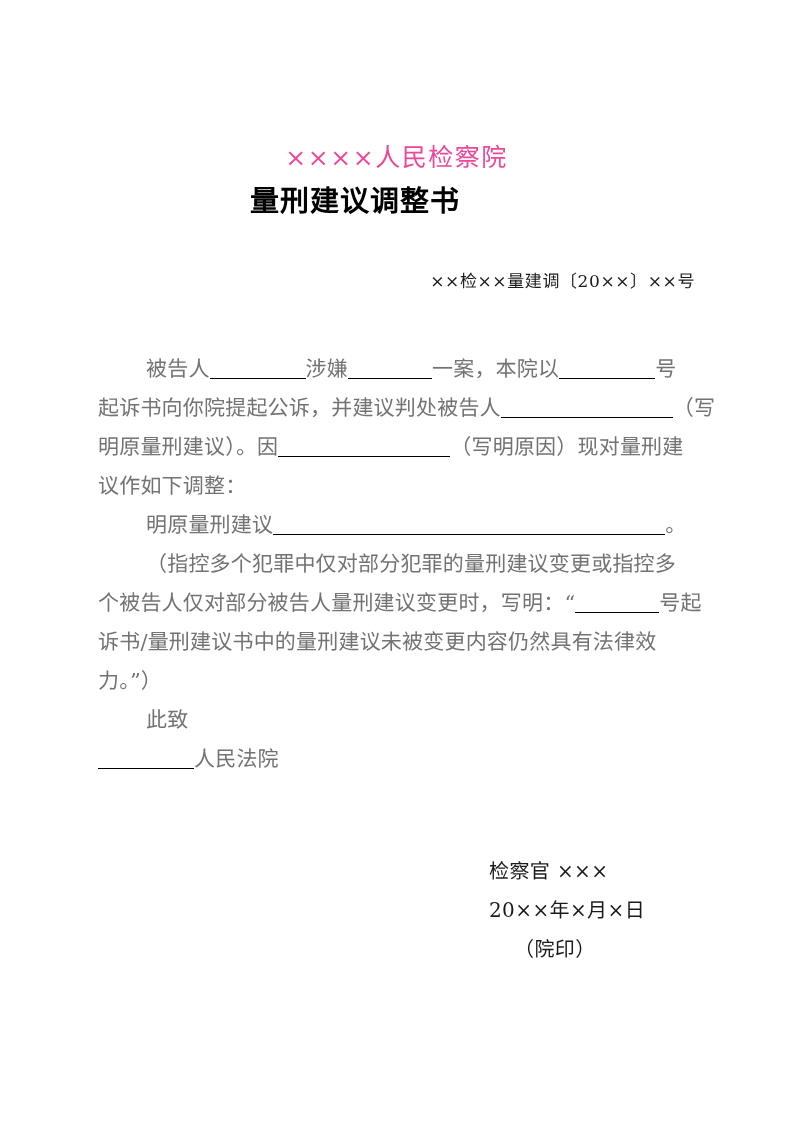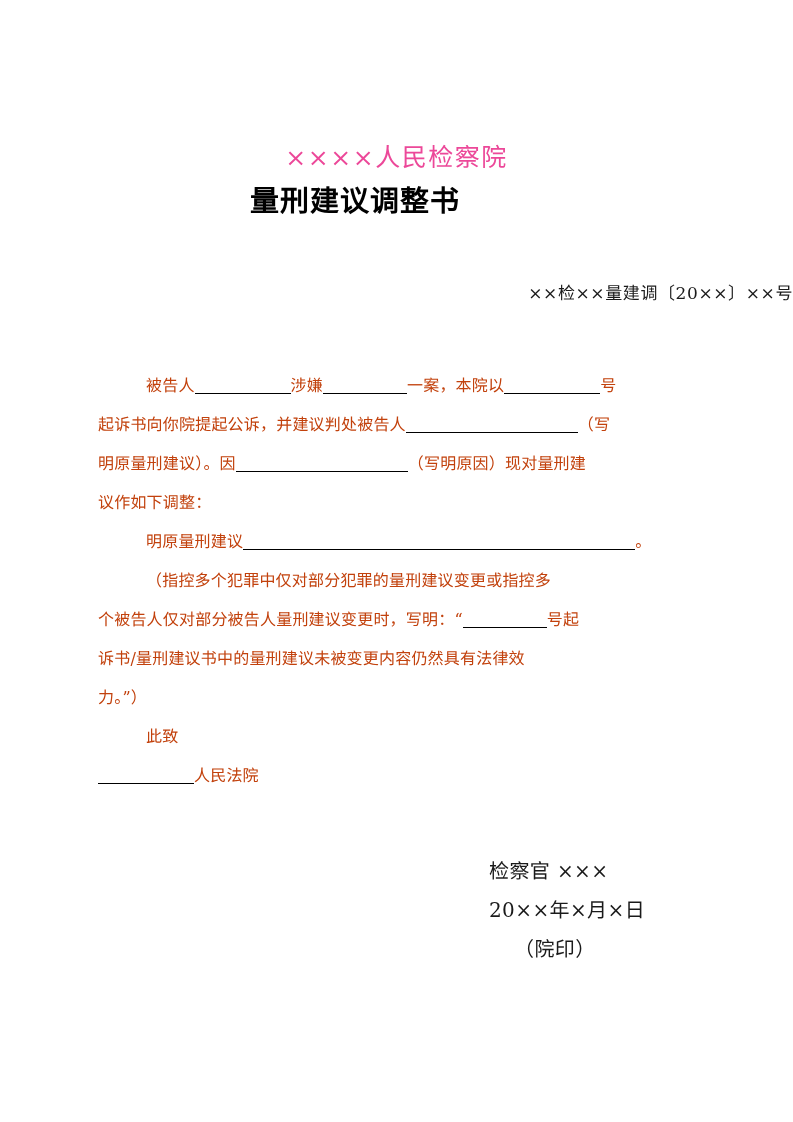--- a/index.html
+++ b/index.html
@@ -52,43 +52,43 @@
     font-size: 29px;
     font-weight: 700;
     letter-spacing: 1px;
     line-height: 1.25;
     color: #000000;
     white-space: pre;
   }
 
   .doc-number {
     position: absolute;
-    top: 282px;
+    top: 270px;
     left: 0;
     width: 793px;
+    padding-right: 98px;
     box-sizing: border-box;
     text-align: right;
     font-family: "DejaVu Serif", "Liberation Serif", serif;
     font-size: 17px;
     letter-spacing: 0.6px;
     line-height: 1.3;
     color: #1a1a1a;
     white-space: pre;
   }
 
   
   .body-block {
     position: absolute;
     top: 350px;
     left: 98px;
     width: 598px;
-    font-size: 16px;
+    font-size: 21px;
     line-height: 39px;
-    color: #c2410c;
-    margin-top: 16px;
+    color: #737373;
   }
 
   .line {
     height: 39px;
     white-space: pre;
     display: block;
     letter-spacing: 0.2px;
   }
 
   .indent2 { padding-left: 48px; }

